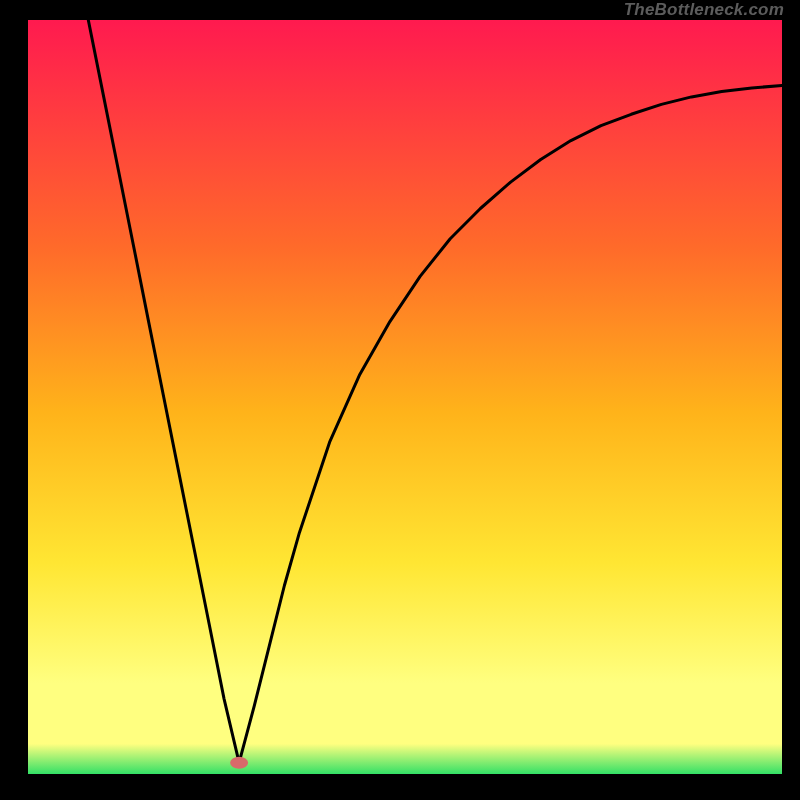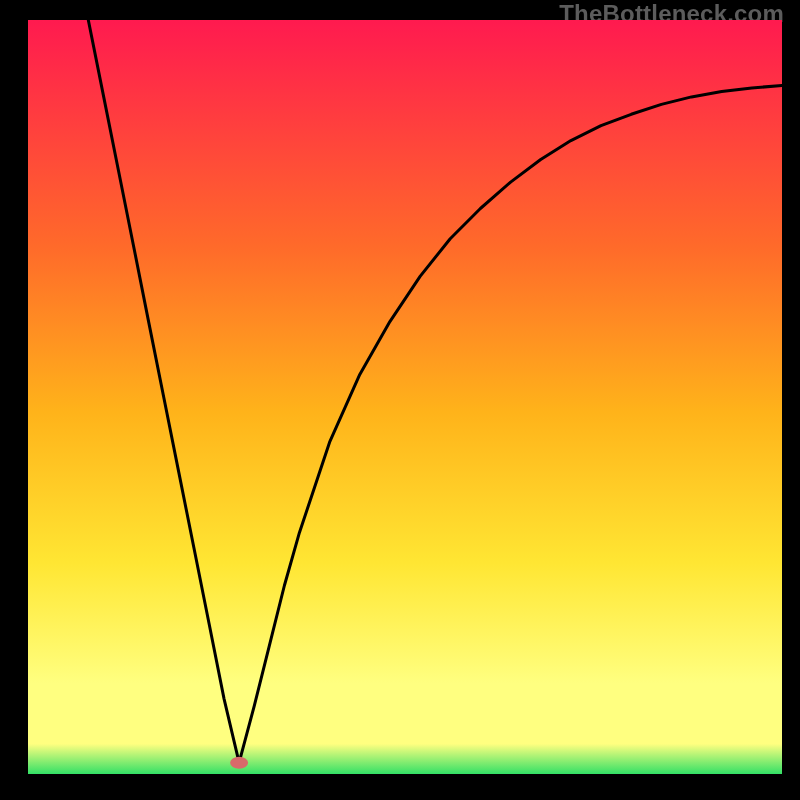--- a/index.html
+++ b/index.html
@@ -21,25 +21,26 @@
   }
   svg.plot-area {
     display: block;
     width: 754px;
     height: 754px;
   }
   .watermark {
     position: absolute;
     top: 0;
     right: 16px;
-    font-size: 24px;
+    font-size: 17px;
     font-weight: 600;
     color: #5c5c5c;
     letter-spacing: 0.2px;
     white-space: nowrap;
+    font-style: italic;
   }
 </style>
 </head>
 <body>
 
 <div class="watermark">TheBottleneck.com</div>
 
 <div class="frame">
   <svg class="plot-area" viewBox="0 0 754 754" preserveAspectRatio="none">
     <defs>

